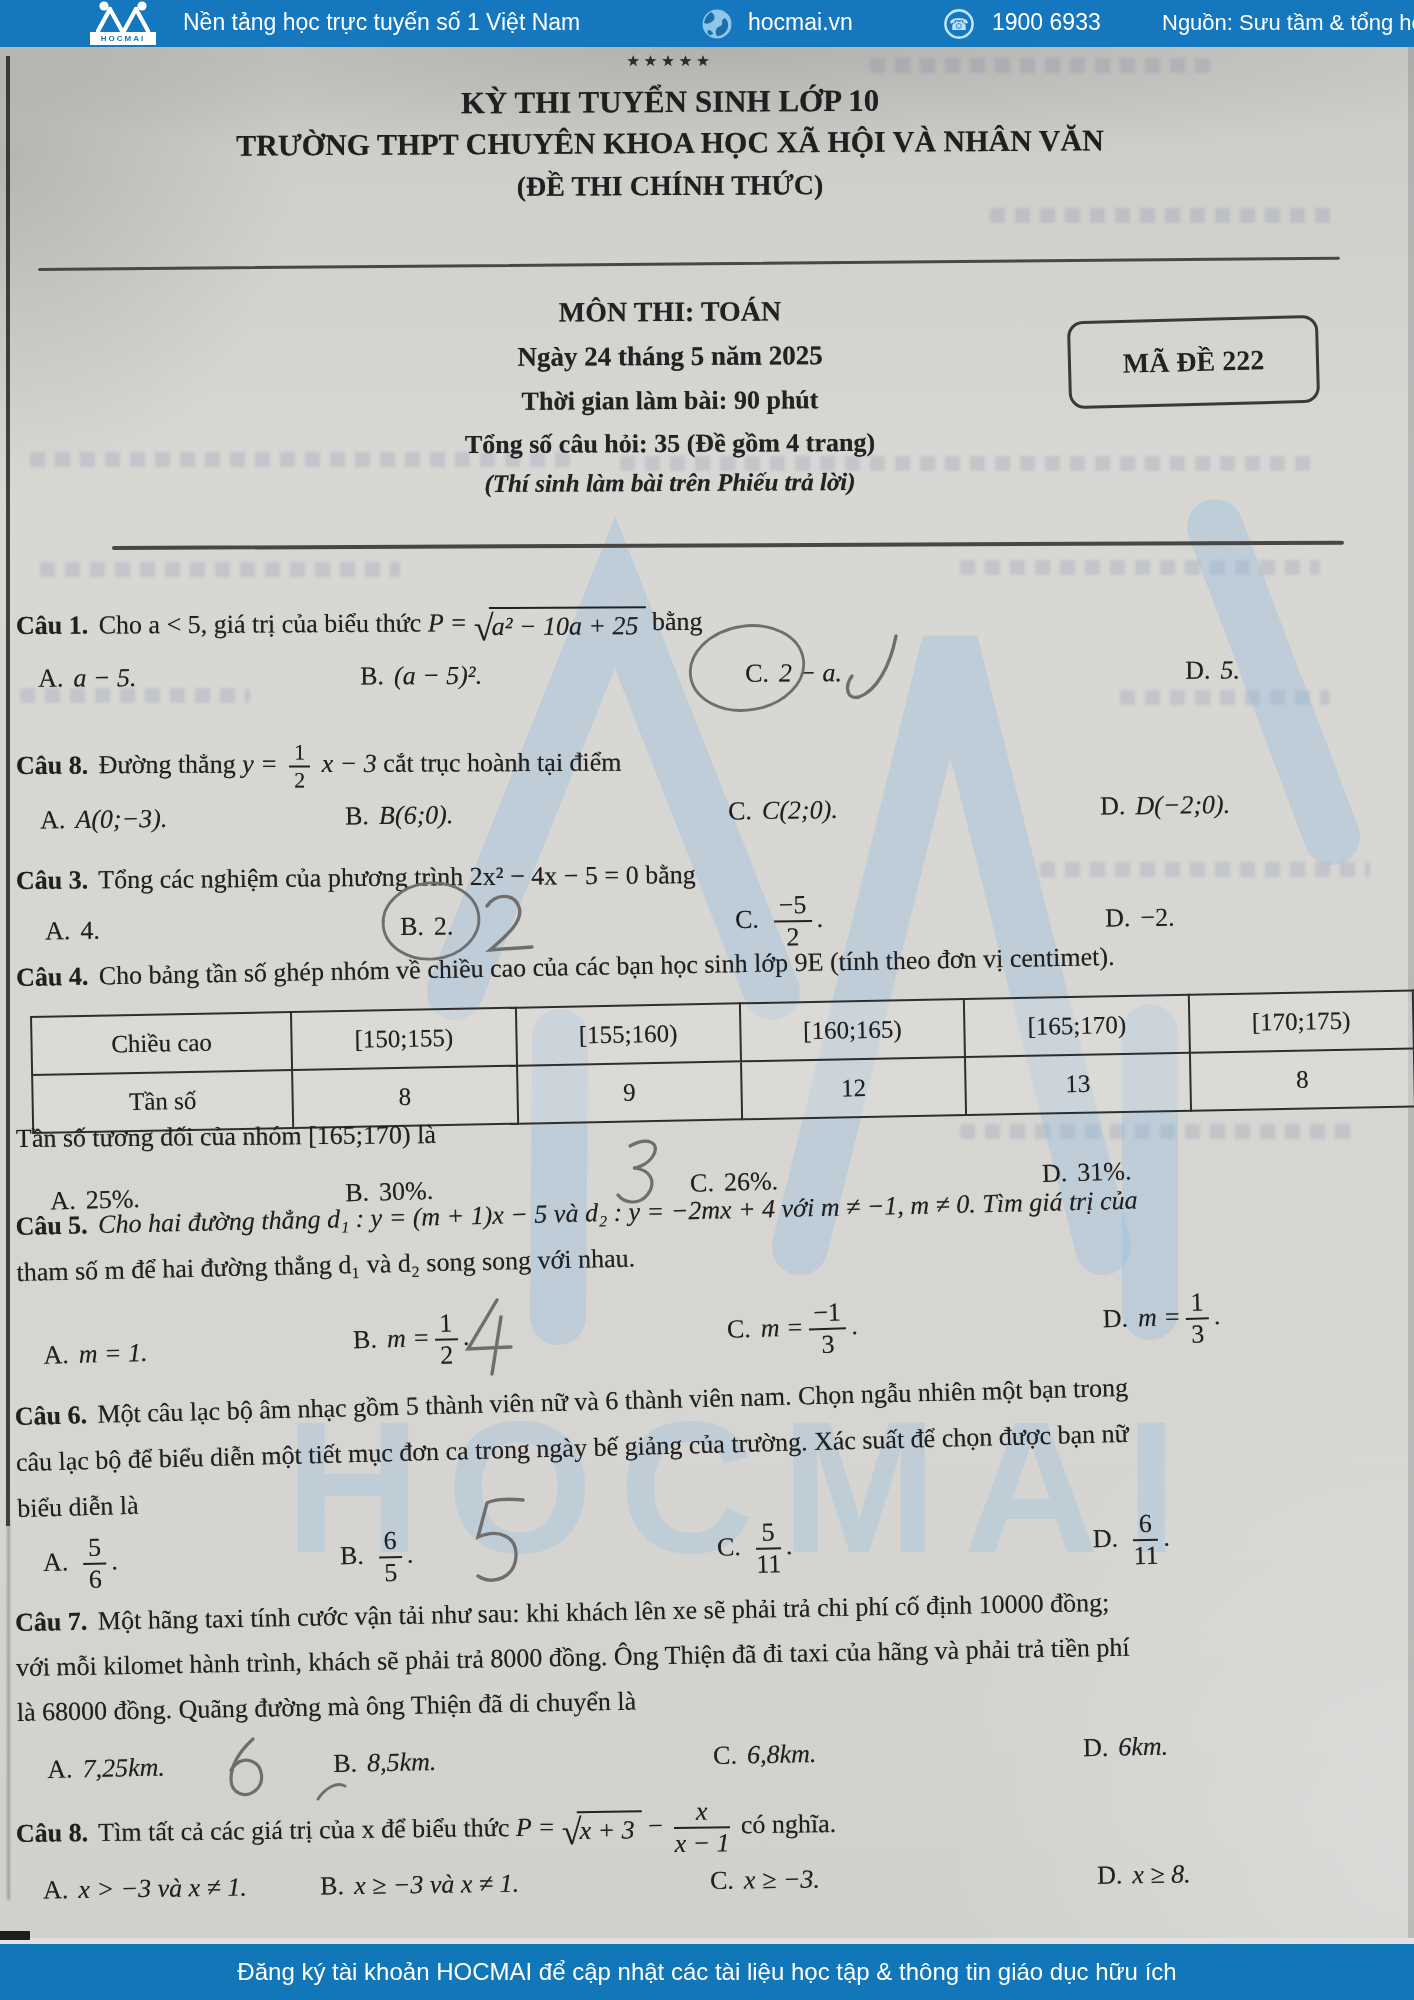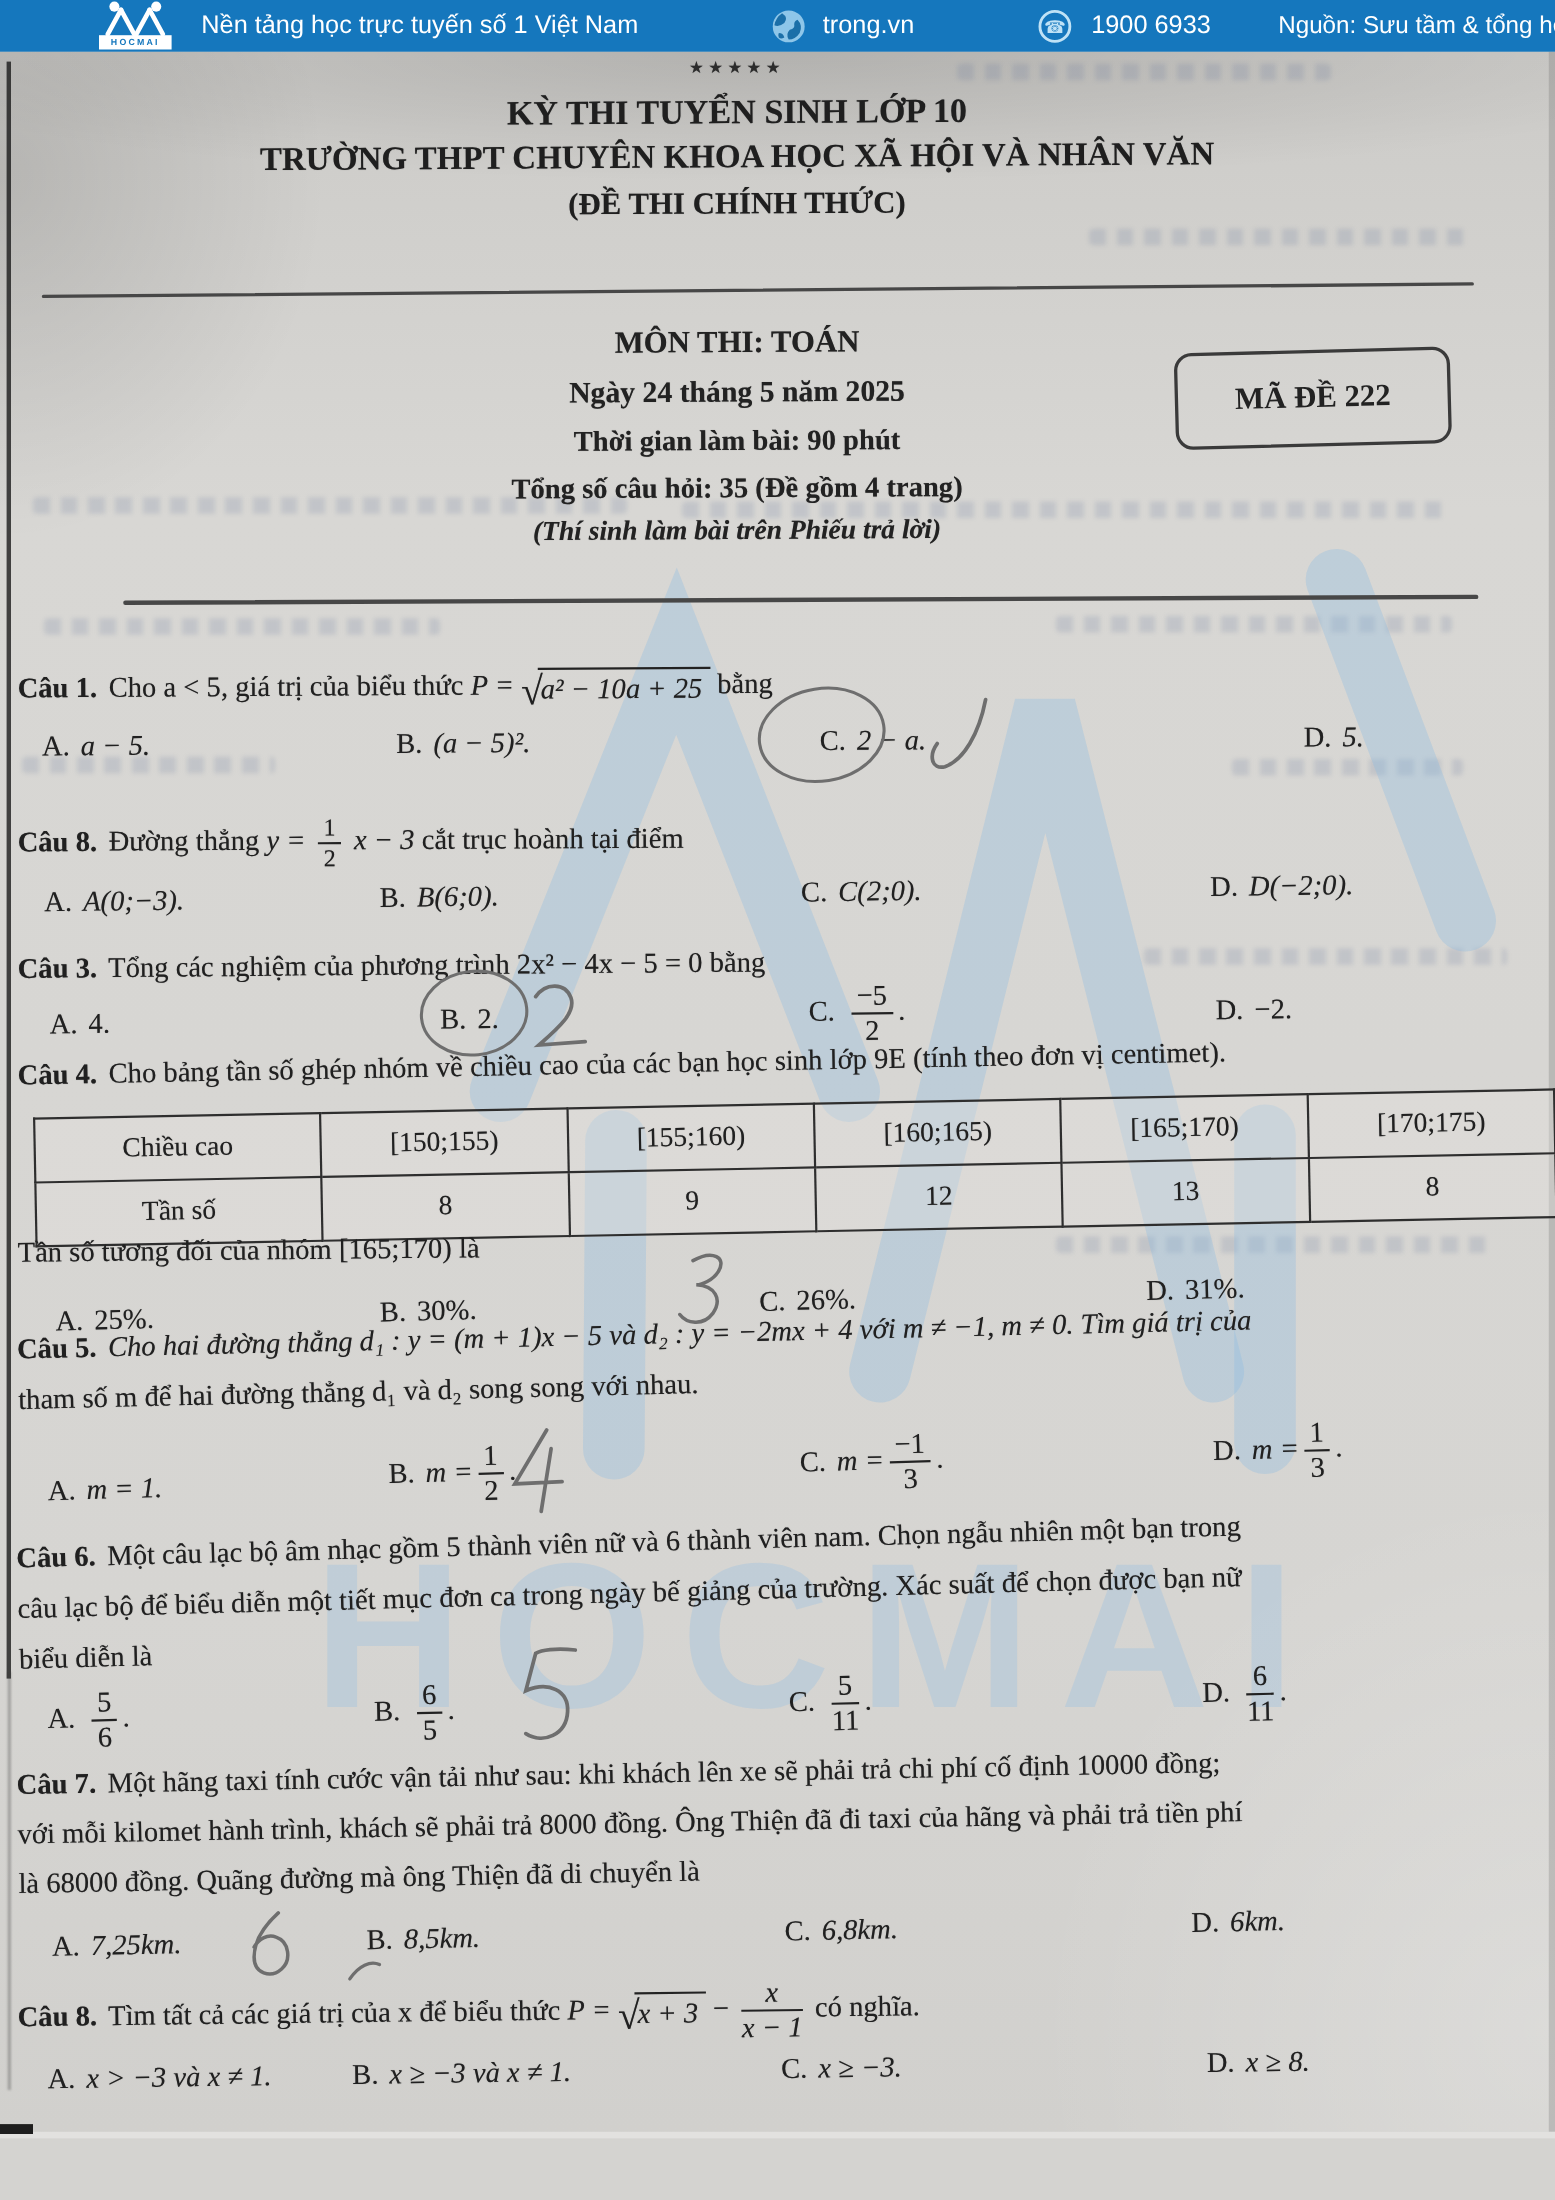--- a/index.html
+++ b/index.html
@@ -97,21 +97,21 @@
           <span>HOCMAI</span>
         </div>
     </div>
     <div class="abs tagline">Nền tảng học trực tuyến số 1 Việt Nam</div>
     <svg class="abs" style="left:701px;top:8px" width="32" height="32" viewBox="0 0 32 32">
       <circle cx="16" cy="16" r="14.5" fill="#8ec6e9"></circle>
       <path d="M10 4 q6 4 2 9 q-5 4 -9 2 q1-7 7-11z" fill="#1b6fa8"></path>
       <path d="M24 10 q5 5 2 12 q-4 6 -10 6 q-3-5 1-9 q5-1 4-5 q0-3 3-4z" fill="#1b6fa8"></path>
       <path d="M7 22 q4 0 5 4 q-3 2 -5 0 q-1-2 0-4z" fill="#1b6fa8"></path>
     </svg>
-    <div class="abs site">trong.vn</div>
+    <div class="abs site">hocmai.vn</div>
     <svg class="abs" style="left:943px;top:8px" width="32" height="32" viewBox="0 0 32 32">
       <circle cx="16" cy="16" r="13.6" fill="none" stroke="#bfe2f6" stroke-width="2.6"></circle>
       <text x="16" y="22" font-size="16" text-anchor="middle" fill="#bfe2f6" font-family="DejaVu Sans, sans-serif">☎</text>
     </svg>
     <div class="abs phone-num">1900 6933</div>
     <div class="abs source">Nguồn: Sưu tầm &amp; tổng hợp</div>
   </div>
 
   <div class="paper"></div>
   <div class="ledge"></div>
@@ -291,14 +291,17 @@
       <path d="M630 1146 C648 1136, 661 1143, 653 1156 C648 1164, 638 1168, 633 1168 C650 1169, 657 1181, 648 1194 C639 1206, 624 1203, 618 1195" stroke-width="3.2"></path>
       <path d="M497 1300 L468 1349 L511 1347 M501 1317 L492 1374" stroke-width="3.4"></path>
       <path d="M523 1500 C505 1498, 492 1500, 487 1503 L478 1537 C499 1528, 517 1537, 516 1556 C515 1577, 494 1586, 478 1576" stroke-width="3.4"></path>
       <path d="M253 1739 C241 1750, 231 1764, 231 1779 C231 1794, 246 1799, 256 1790 C265 1782, 263 1765, 251 1761 C243 1758, 235 1763, 231 1770" stroke-width="3.2"></path>
       <path d="M318 1799 C326 1787, 337 1782, 345 1786" stroke-width="3"></path>
     </g>
   </svg>
 
   <div class="strip"></div>
   <div class="strip-dark"></div>
+  <div class="footer">
+    <span>Đăng ký tài khoản HOCMAI để cập nhật các tài liệu học tập &amp; thông tin giáo dục hữu ích</span>
+  </div>
 
 </div>
 
 </body></html>

